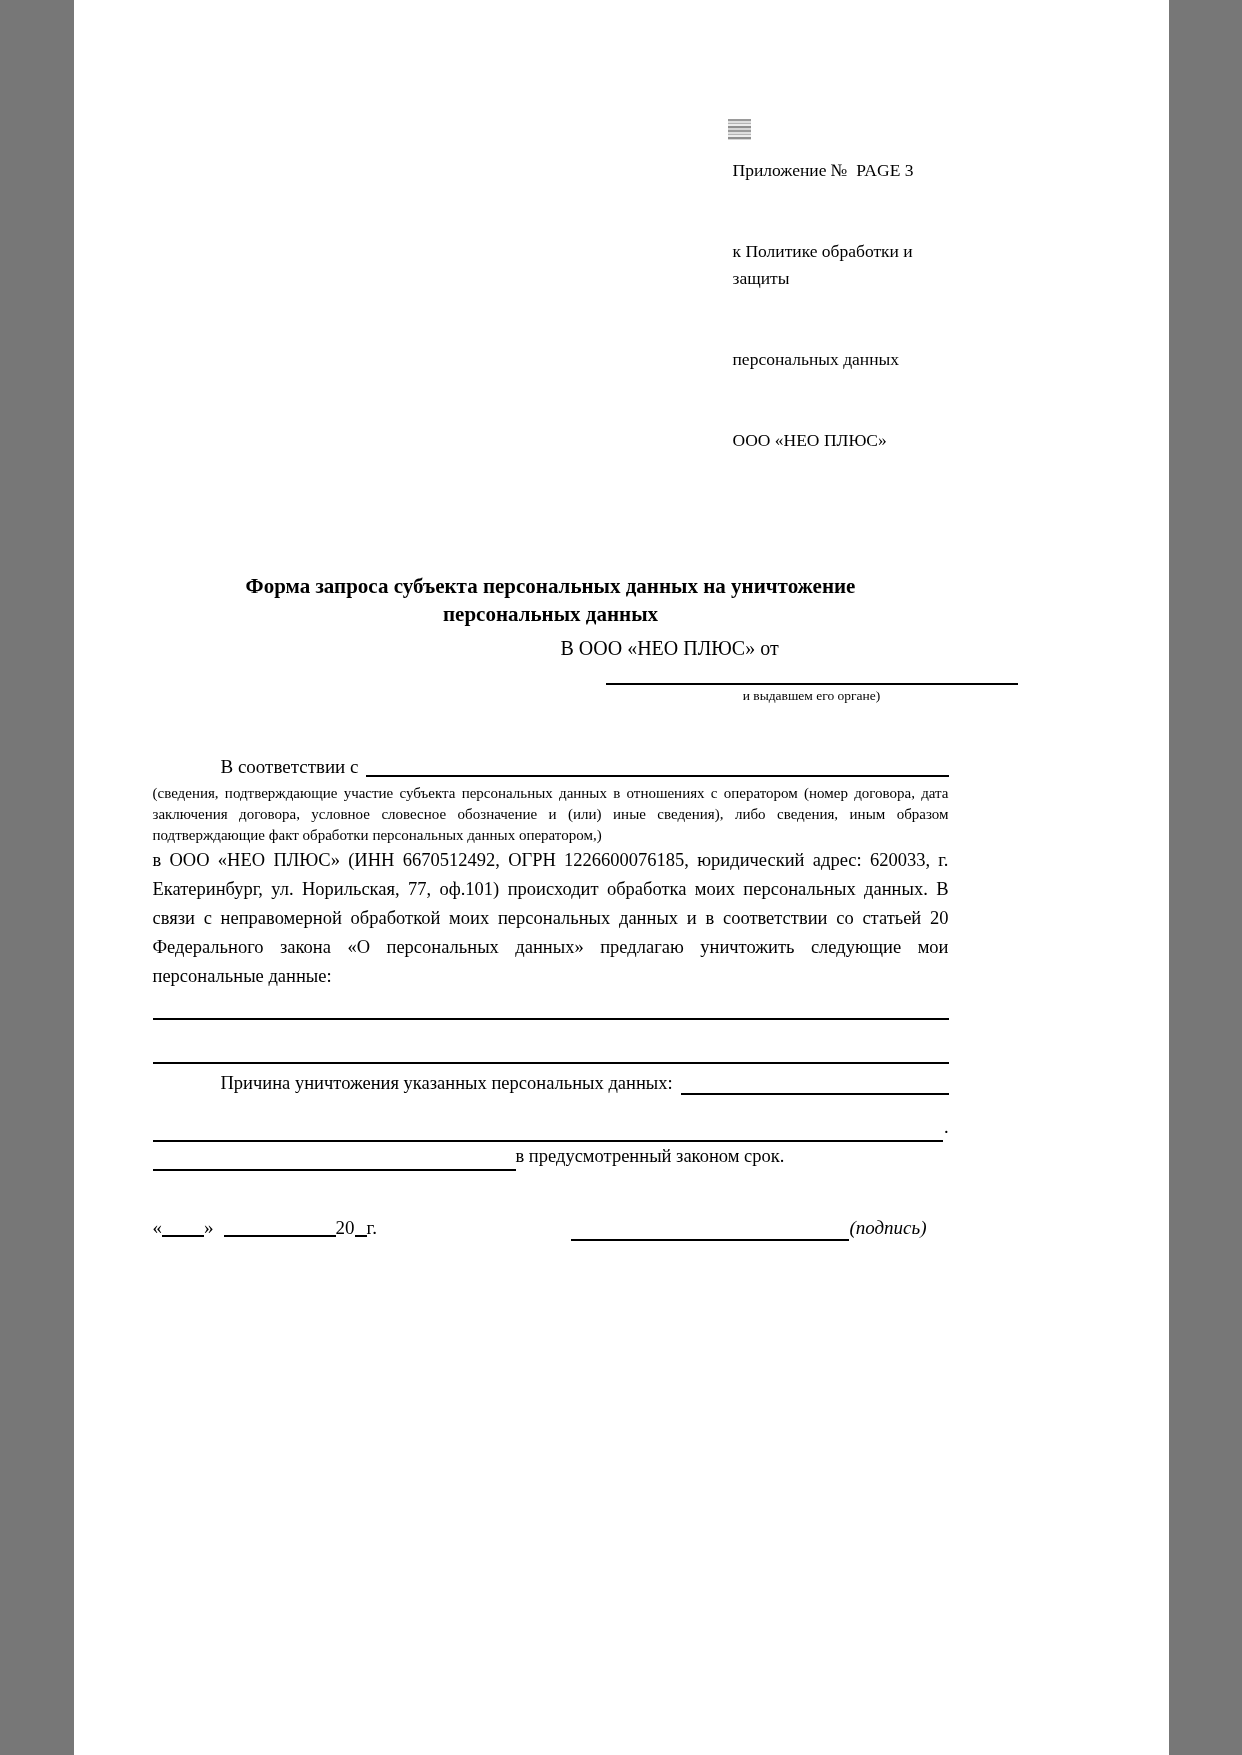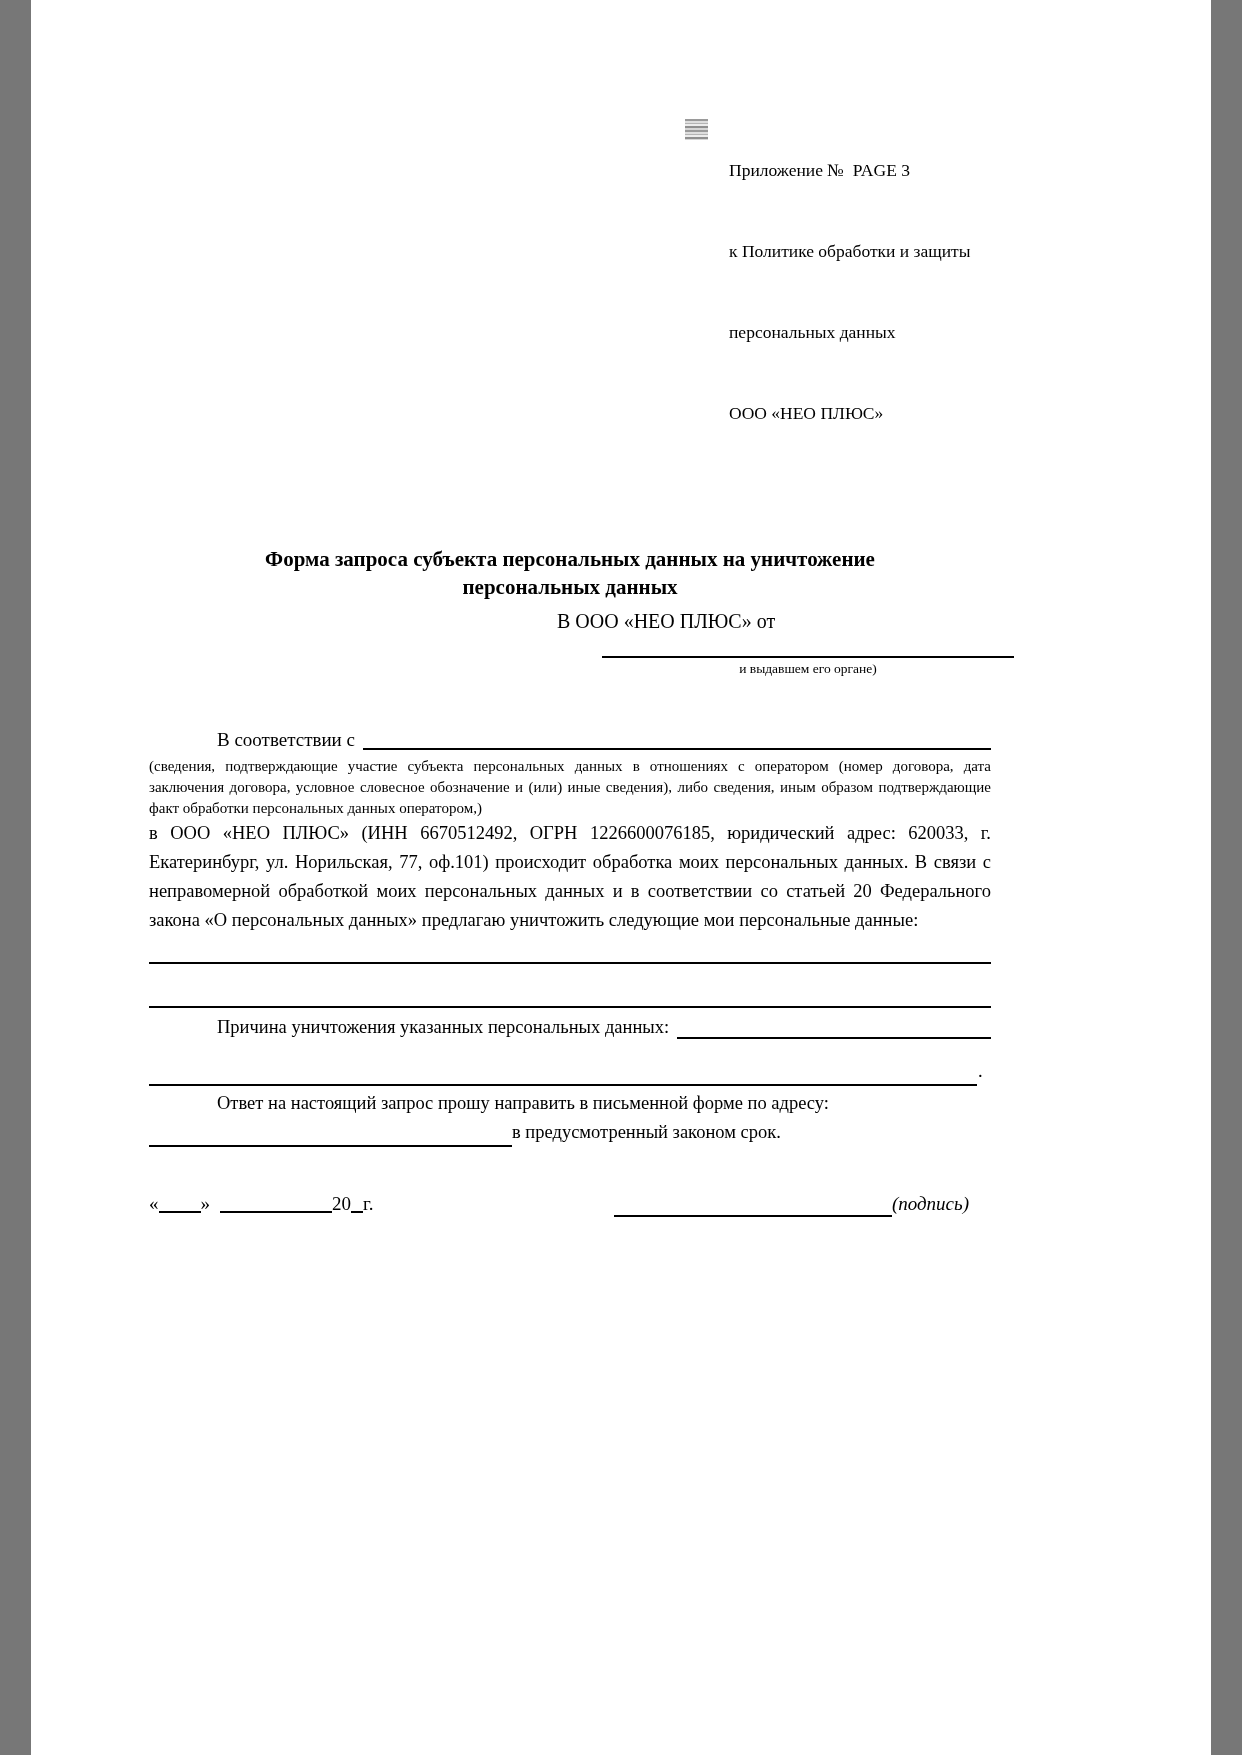--- a/index.html
+++ b/index.html
@@ -1,24 +1,24 @@
 <!DOCTYPE html>
 <html><head>
 <meta charset="utf-8">
 <style>
   html,body { margin:0; padding:0; background:#777; }
   .page {
     position:relative;
-    width:1180px; height:1755px;
+    width:1095px; height:1755px;
     margin:0 auto;
     background:#ffffff;
     font-family:"Liberation Serif", serif;
     color:#000;
     box-sizing:border-box;
-    padding:103px 220px 0 118px;
+    padding:103px 220px 0 79px;
     overflow:hidden;
   }
   
   .appendix {
     margin-left:580px;
     font-size:17.5px;
     line-height:27px;
     white-space:pre-wrap;
   }
   
@@ -159,21 +159,20 @@
   <div class="reason-row">
     <span class="label">Причина уничтожения указанных персональных данных:</span>
     <span class="fill"></span>
   </div>
 
   <div class="reason-cont">
     <span class="line"></span>
     <span class="dot">.</span>
   </div>
 
-  <div class="response-line">Ответ на настоящий запрос прошу направить в письменной форме по адресу:</div>
 
   <div class="response-row">
     <span class="line"></span>
     <span>в предусмотренный законом срок.</span>
   </div>
 
   <div class="bottom-row">
     <span class="date-part">
       <span>«</span><span class="blank b-quote"></span><span>»</span><span class="blank b-month"></span><span>20</span><span class="blank b-year"></span><span>г.</span>
     </span>

